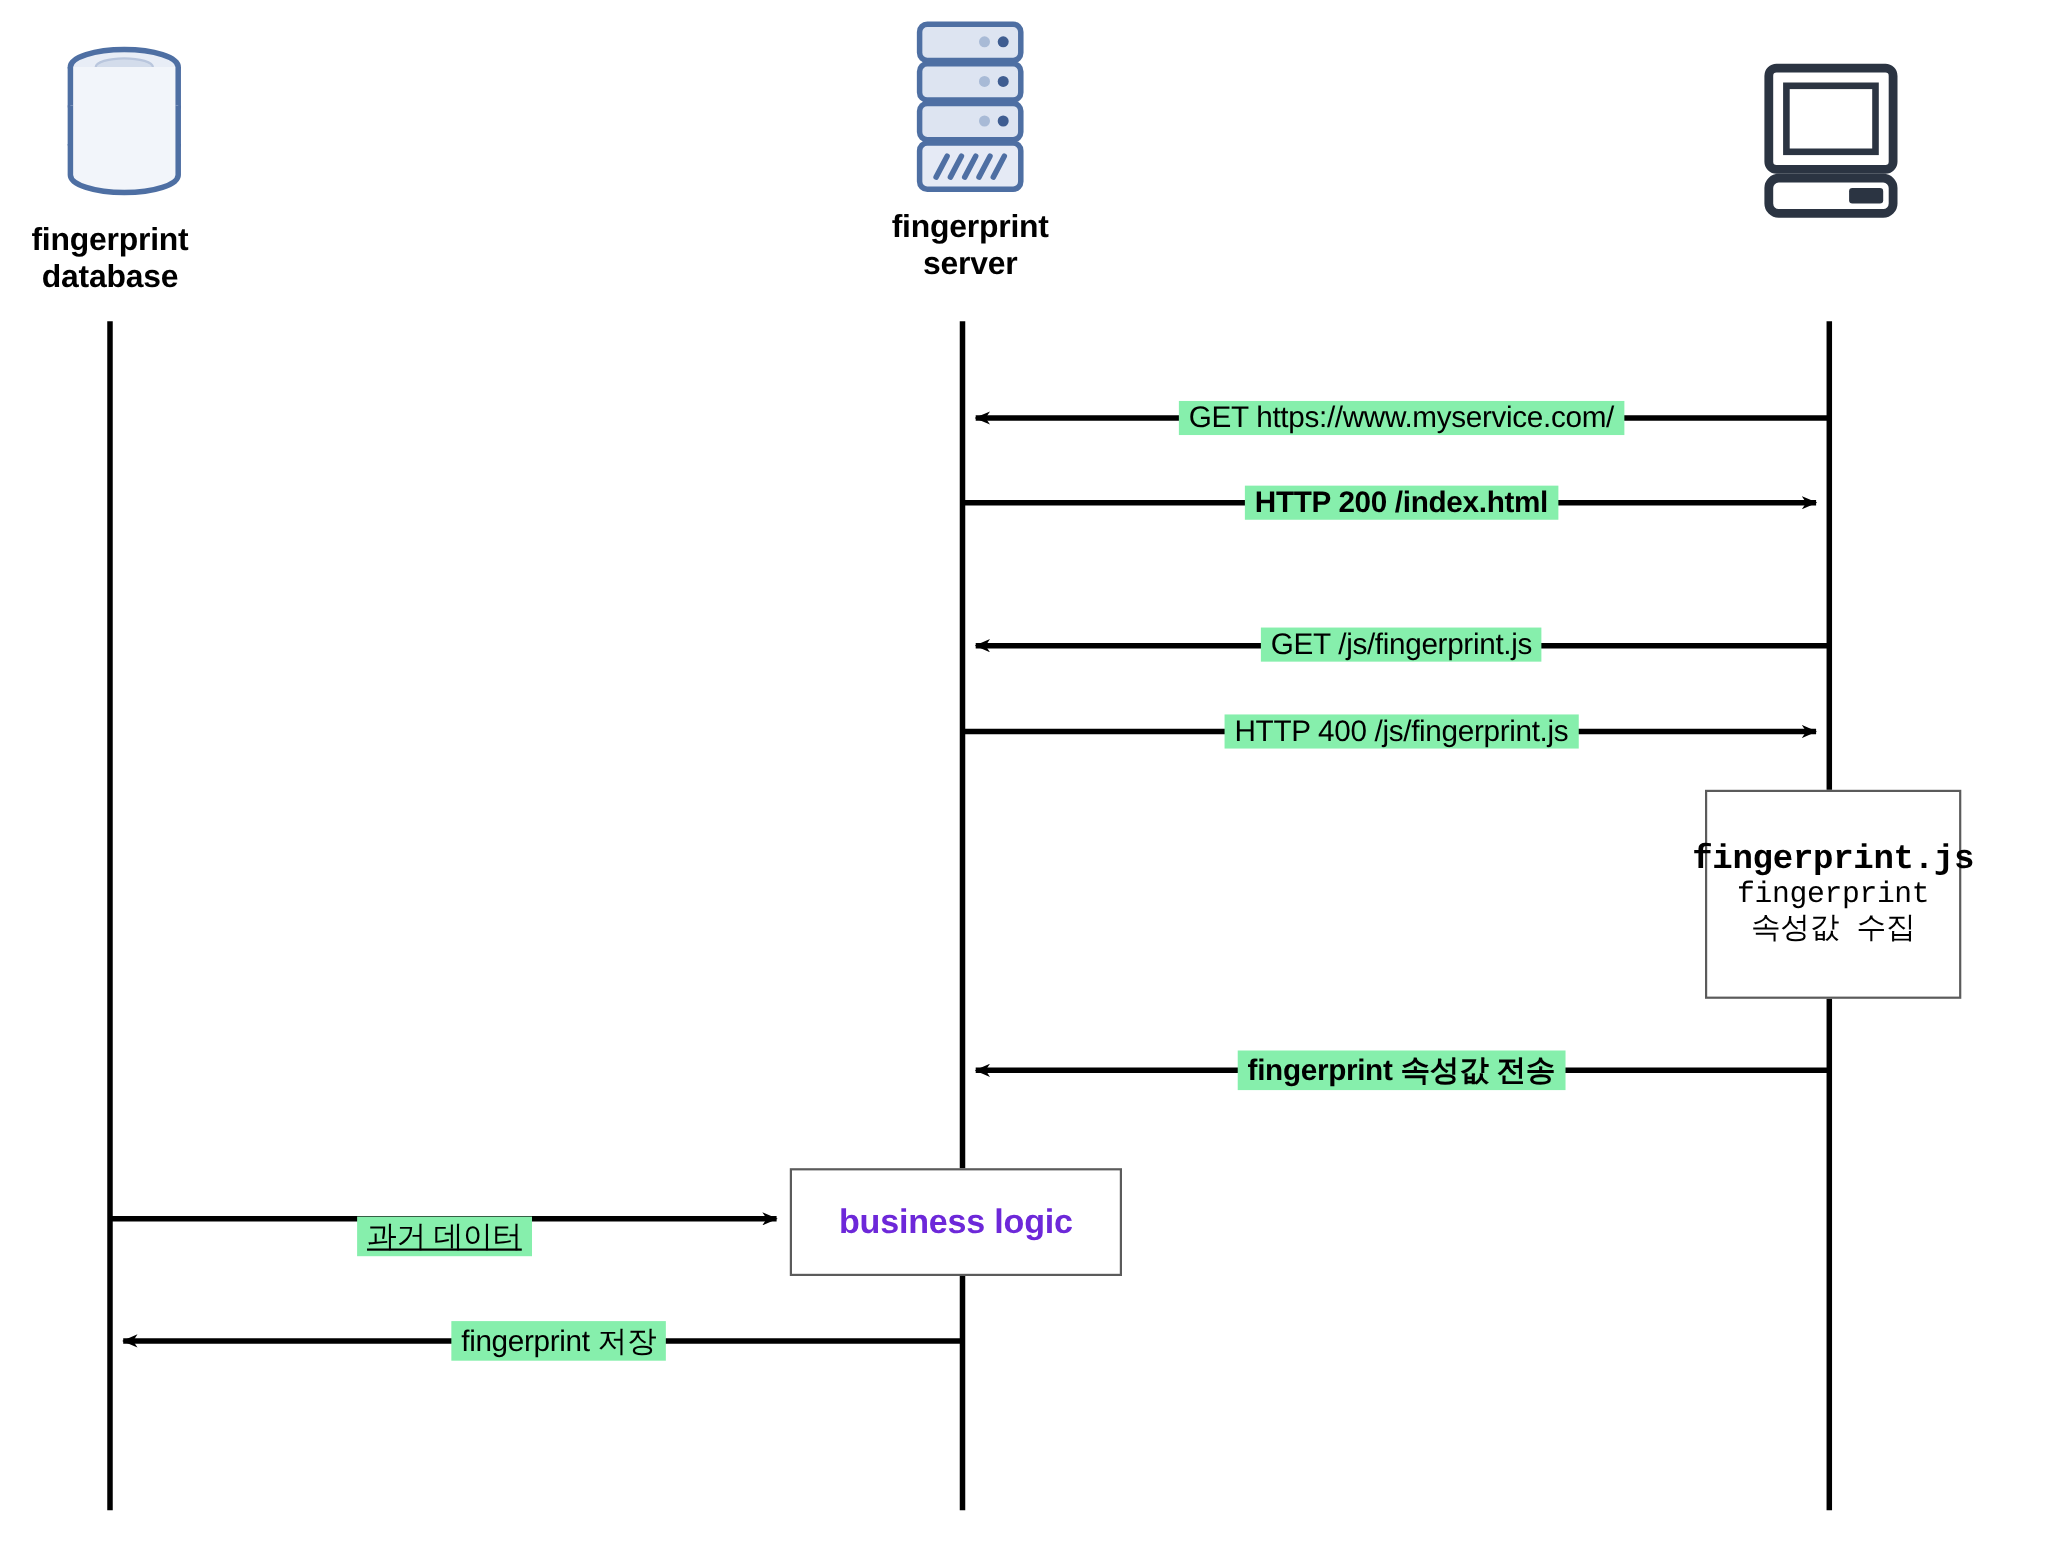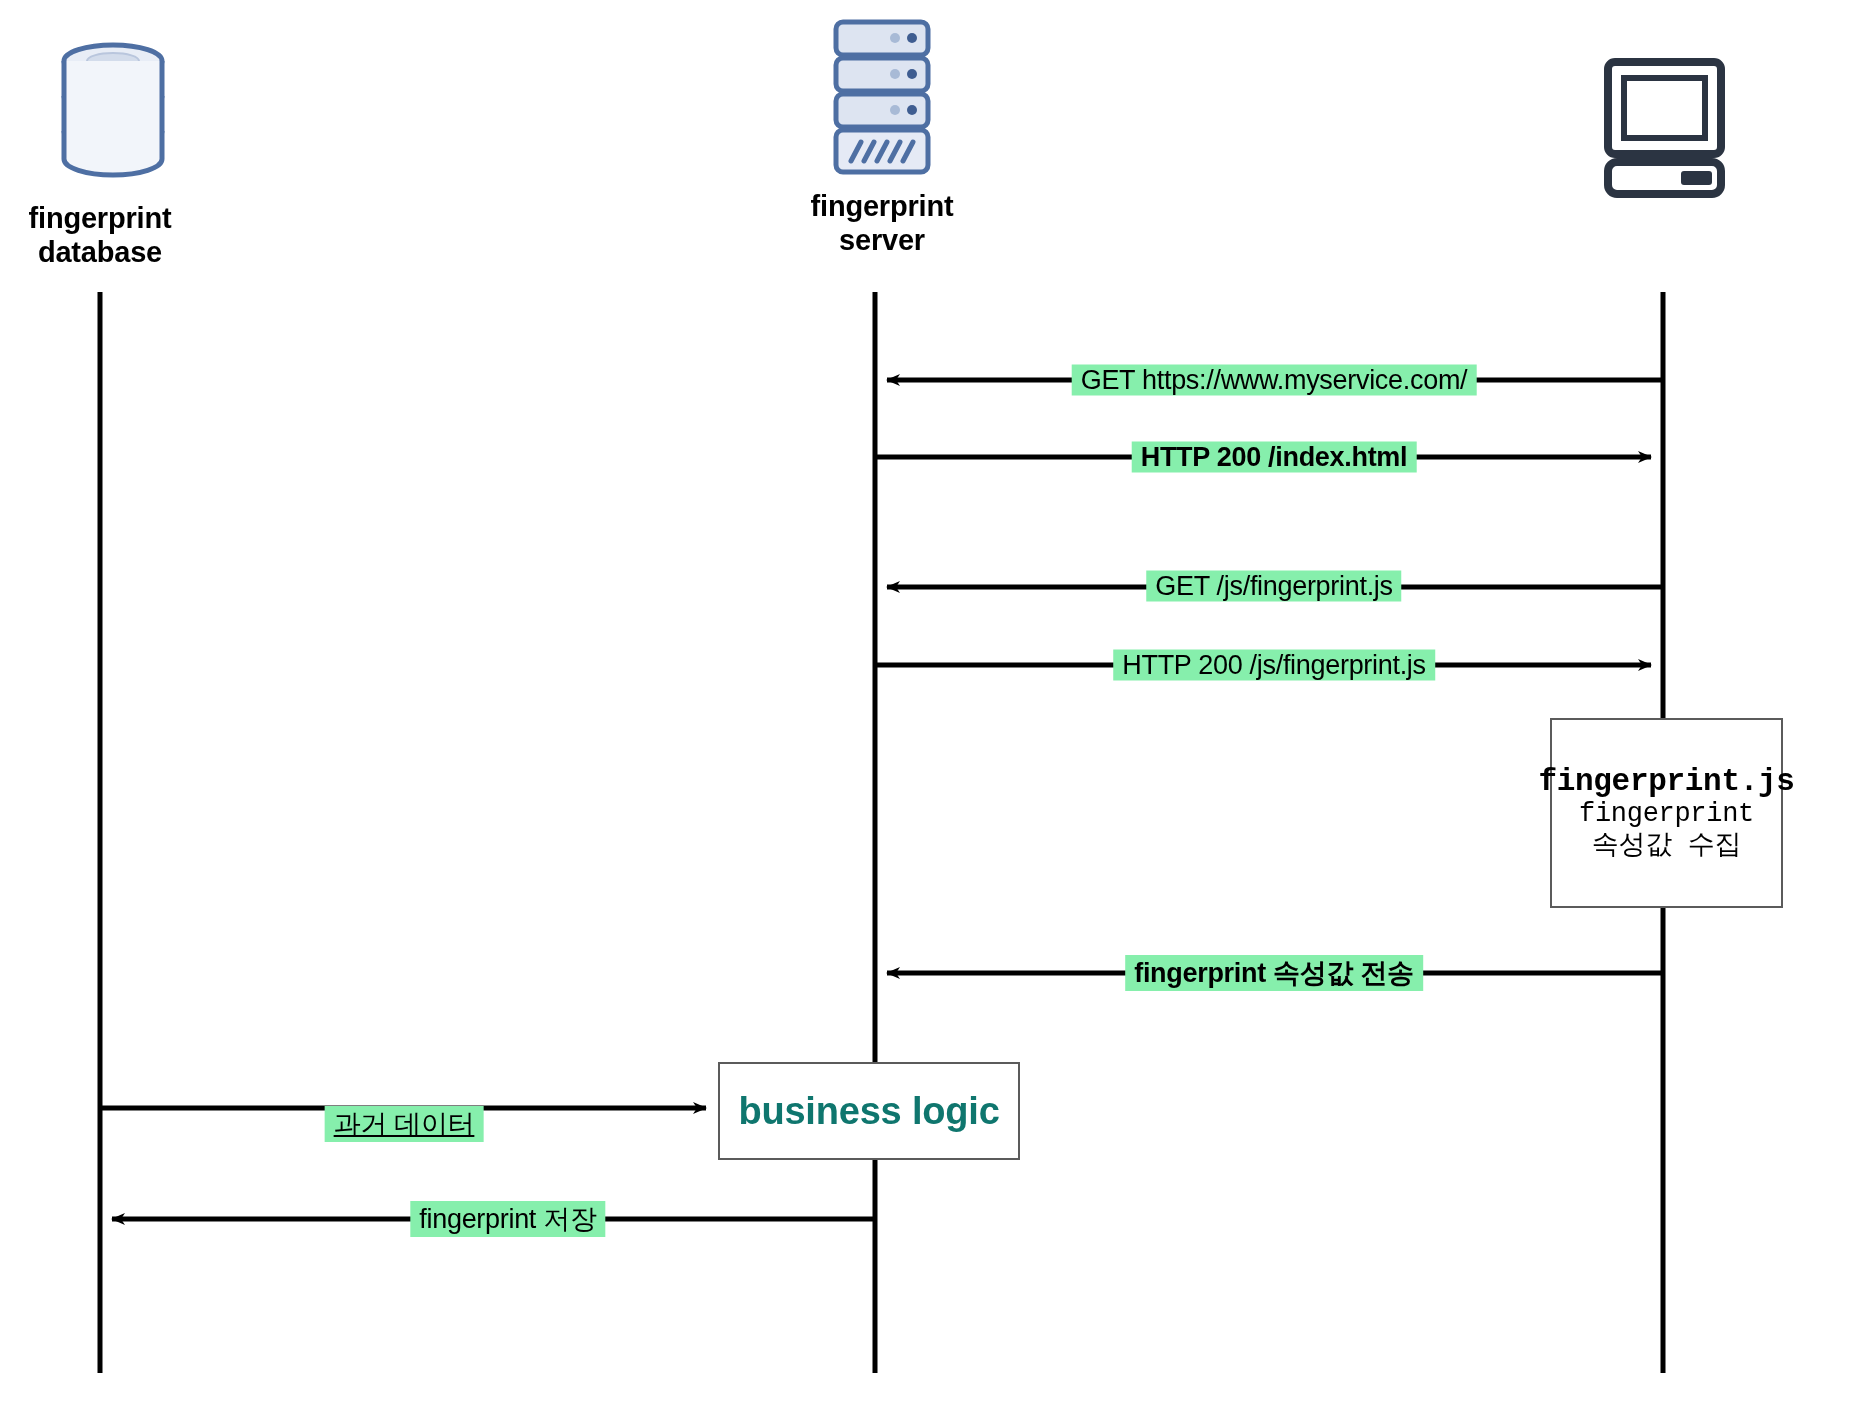--- a/index.html
+++ b/index.html
@@ -71,22 +71,22 @@
   }
   .biz-box {
     position: absolute;
     background: #ffffff;
     border: 2px solid #5b5b5b;
     box-sizing: border-box;
     display: flex;
     align-items: center;
     justify-content: center;
     font-weight: bold;
-    font-size: 38px;
-    color: #0f766e;
+    font-size: 31px;
+    color: #6d28d9;
     letter-spacing: -0.2px;
   }
 </style>
 </head>
 <body>
 
 <div id="stage">
 
   <svg class="diagram" viewBox="0 0 1866 1418">
     <defs>
@@ -147,21 +147,21 @@
   </svg>
 
   <div class="actor-label" style="left:0px; top:202px; width:200px;">fingerprint
 database</div>
   <div class="actor-label" style="left:782px; top:190px; width:200px;">fingerprint
 server</div>
 
   <div class="msg-label" style="left:1274px; top:380px;">GET https://www.myservice.com/</div>
   <div class="msg-label" style="left:1274px; top:457px;font-weight:bold;">HTTP 200 /index.html</div>
   <div class="msg-label" style="left:1274px; top:586px;">GET /js/fingerprint.js</div>
-  <div class="msg-label" style="left:1274px; top:665px;">HTTP 200 /js/fingerprint.js</div>
+  <div class="msg-label" style="left:1274px; top:665px;">HTTP 400 /js/fingerprint.js</div>
   <div class="msg-label" style="left:1274px; top:973px;font-weight:bold;">fingerprint 속성값 전송</div>
   <div class="msg-label" style="left:404px; top:1124px;text-decoration:underline;">과거 데이터</div>
   <div class="msg-label" style="left:508px; top:1219px;">fingerprint 저장</div>
 
   <div class="box-note" style="left:1550px; top:718px; width:233px; height:190px;font-family:Liberation Mono, monospace;">
     <div class="box-title">fingerprint.js</div>
     <div class="box-sub">fingerprint
 속성값 수집</div>
   </div>
 

